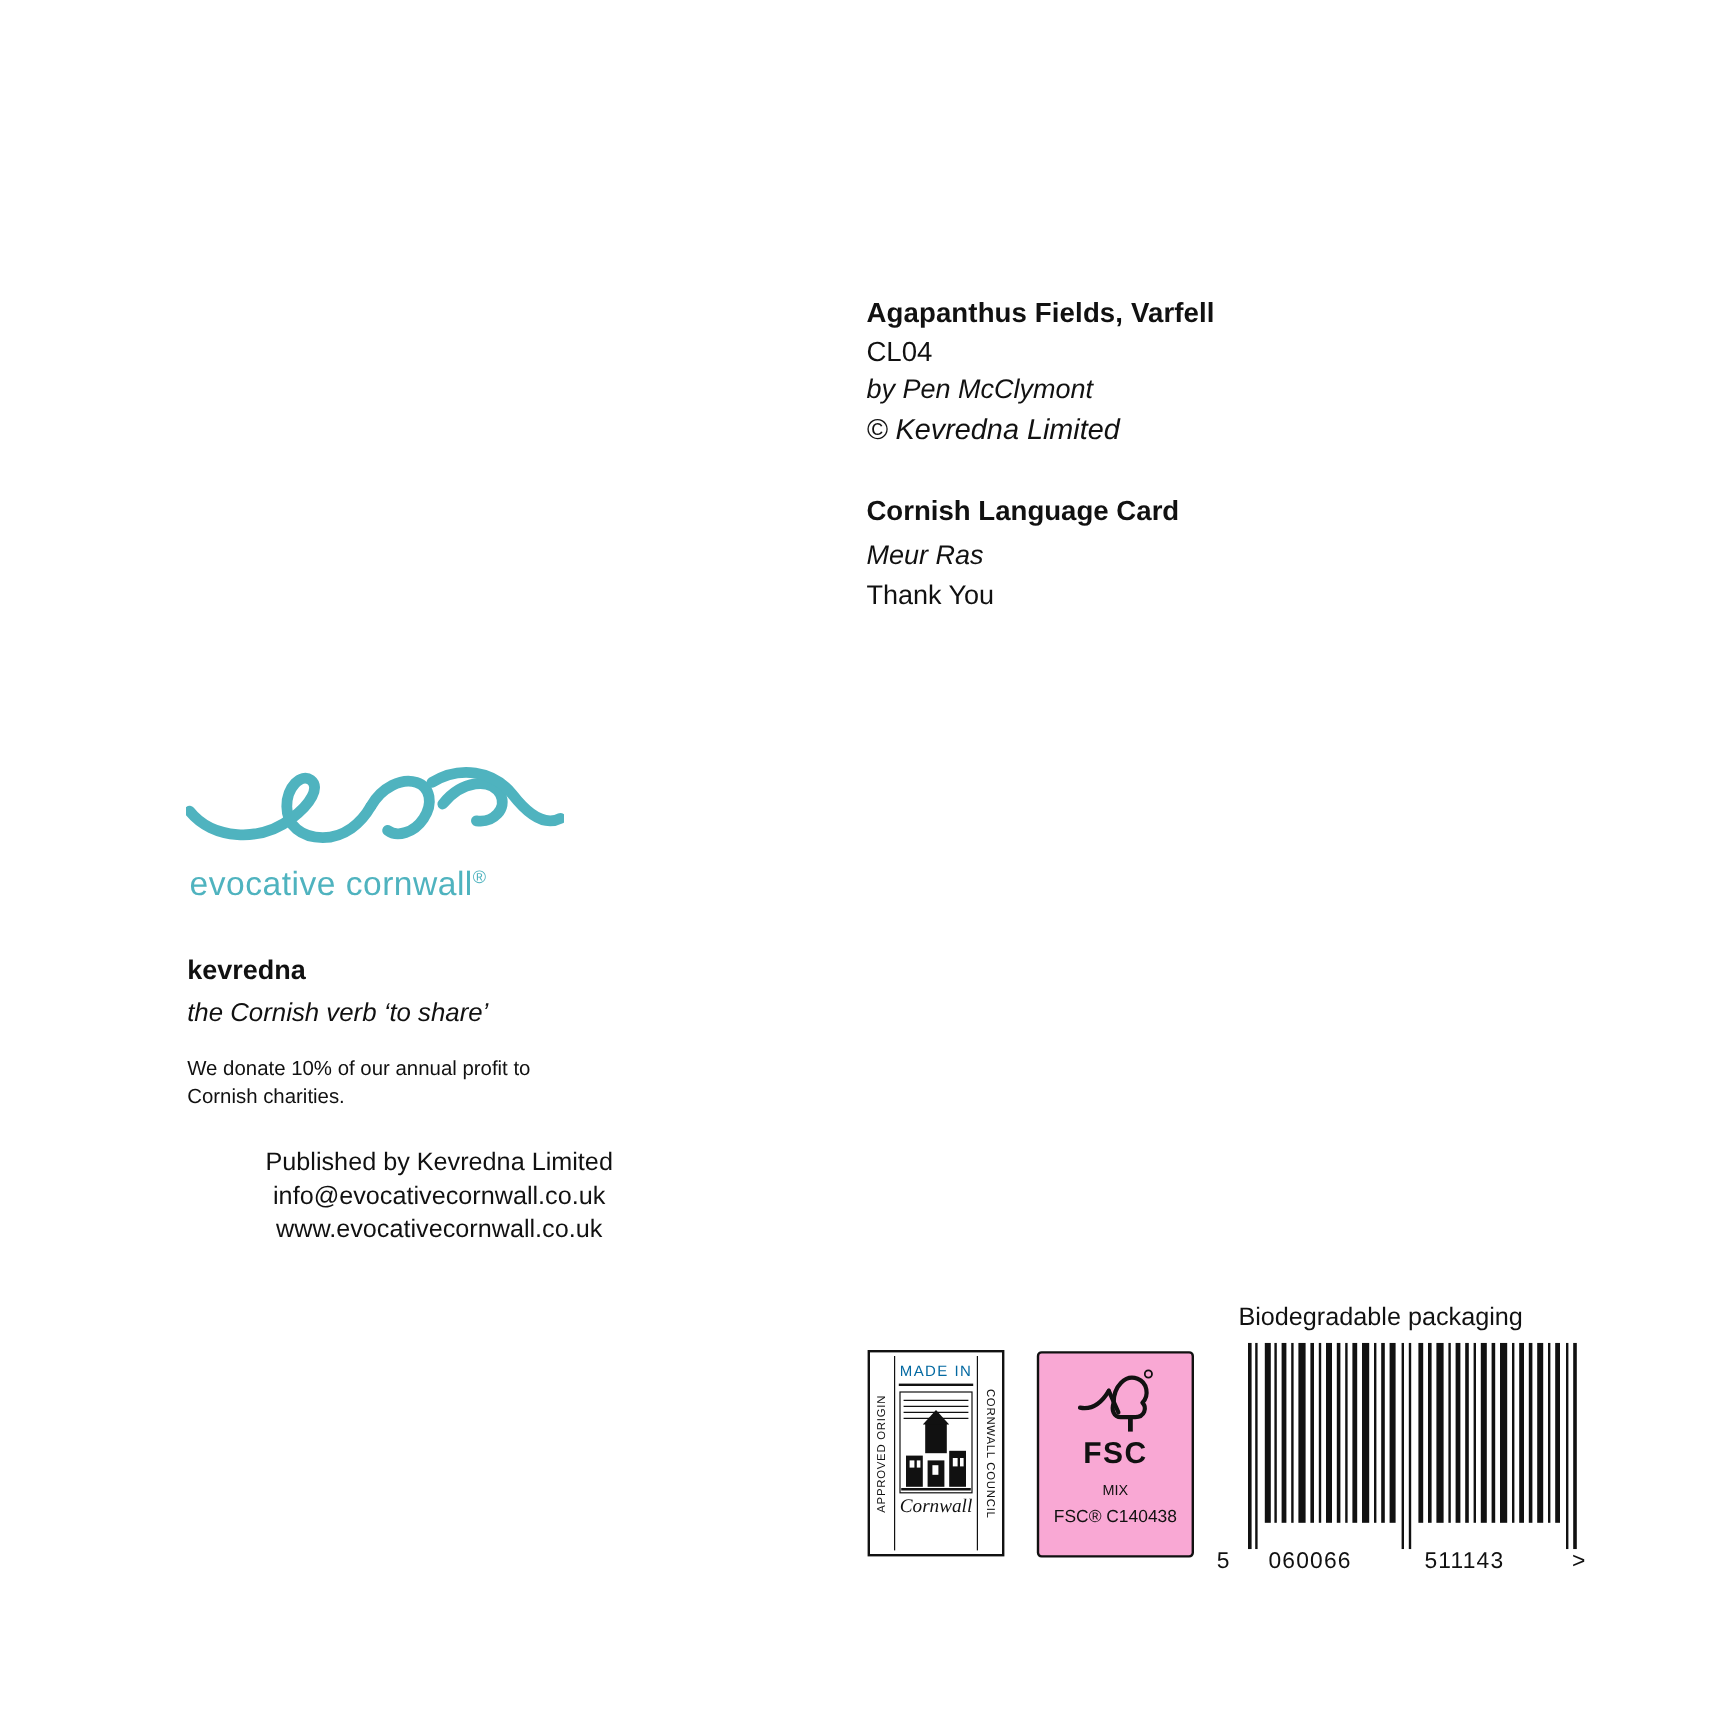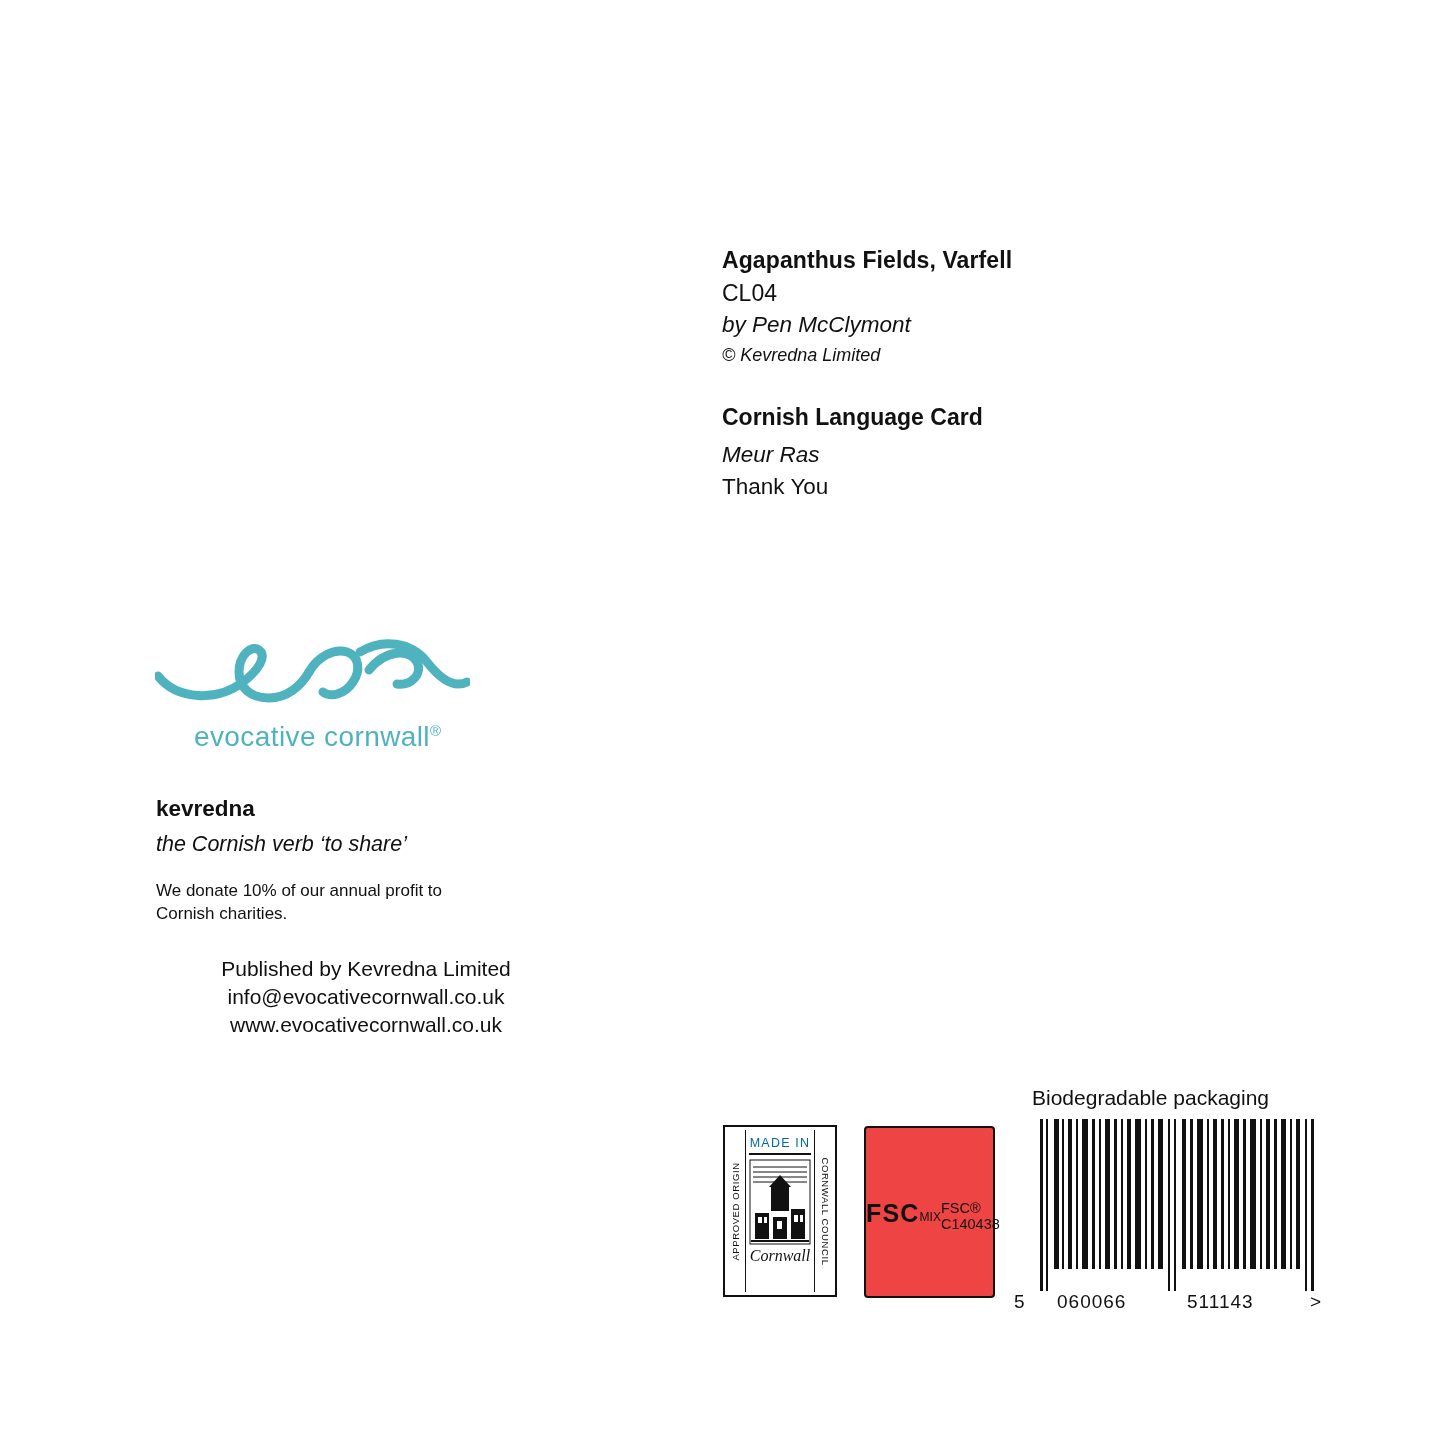--- a/index.html
+++ b/index.html
@@ -37,21 +37,21 @@
     color: #111111;
     margin-top: 2px;
   }
   .artist-line {
     font-size: 22.5px;
     font-style: italic;
     line-height: 1.45;
     color: #111111;
   }
   .copyright-line {
-    font-size: 18px;
+    font-size: 24px;
     font-style: italic;
     line-height: 1.45;
     color: #111111;
   }
   .lang-heading {
     font-size: 23px;
     font-weight: bold;
     line-height: 1.35;
     color: #111111;
     margin-top: 34px;
@@ -81,21 +81,20 @@
     height: 85px;
     display: block;
   }
   .logo-wordmark {
     font-size: 28px;
     color: #4fb3bf;
     letter-spacing: 0.4px;
     margin-top: 6px;
     padding-left: 3px;
     white-space: nowrap;
-    margin-left: 36px;
   }
   .logo-wordmark .reg {
     font-size: 15px;
     vertical-align: super;
   }
 
   
   .brand-block {
     position: absolute;
     left: 156px;
@@ -206,22 +205,23 @@
 
   .fsc-box {
     position: absolute;
     left: 864px;
     top: 1126px;
     width: 131px;
     height: 172px;
     border: 2px solid #111;
     border-radius: 4px;
     box-sizing: border-box;
-    background: #ef4444;
+    background: #f9a8d4;
     display: flex;
+    flex-direction: column;
     align-items: center;
   }
   .fsc-mark {
     margin-top: 11px;
     width: 64px;
     height: 56px;
   }
   .fsc-title {
     font-size: 25px;
     font-weight: bold;

